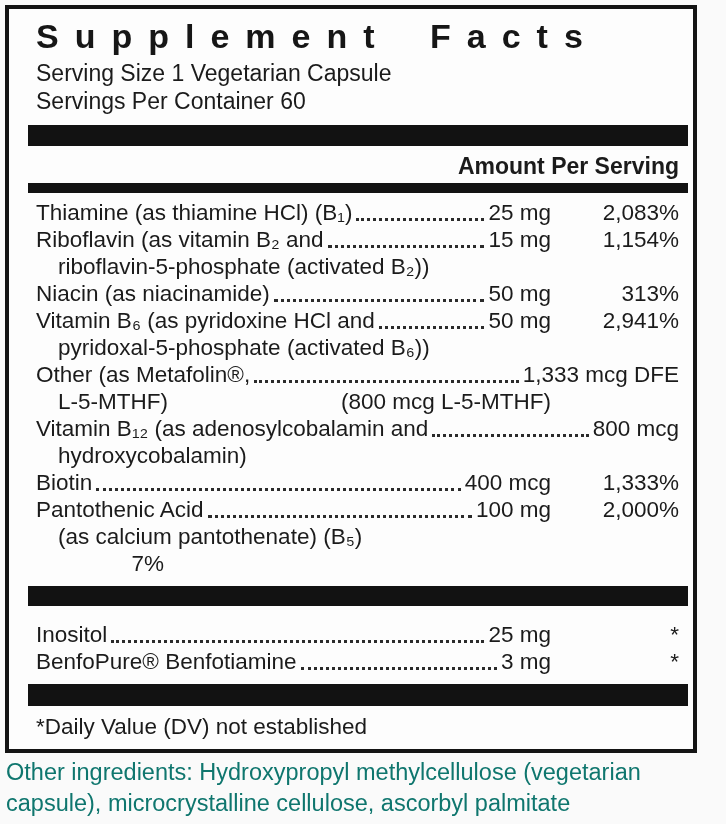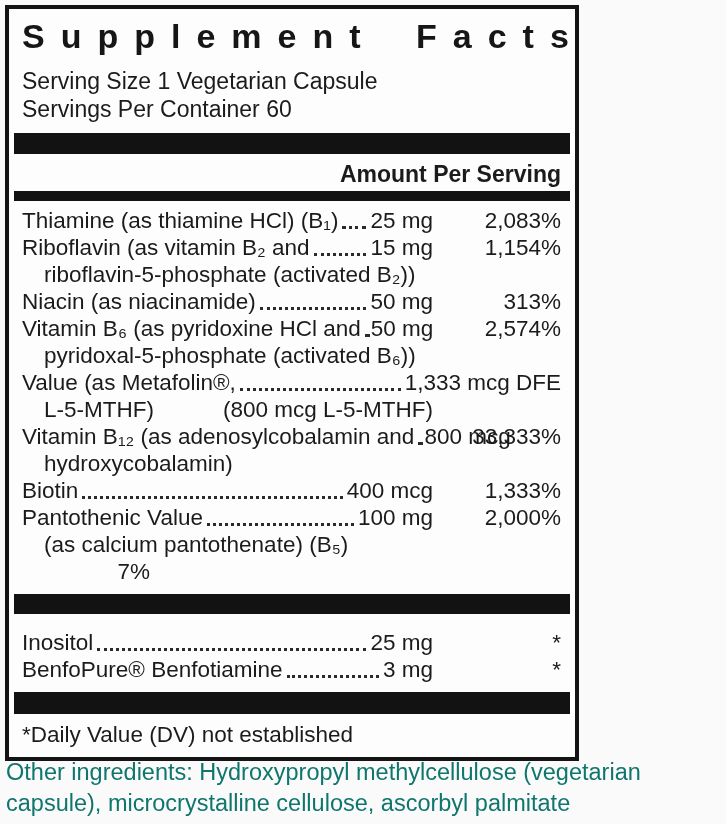--- a/index.html
+++ b/index.html
@@ -6,36 +6,36 @@
   html, body {
     width: 726px; height: 824px;
     background: #fafafa;
     font-family: "Liberation Sans", "DejaVu Sans", sans-serif;
     color: #1b1b1b;
     overflow: hidden;
   }
   .panel {
     position: absolute;
     left: 5px; top: 5px;
-    width: 574px;
+    width: 692px;
     border: 4px solid #141414;
     background: #fdfdfd;
-    padding: 6px 14px 8px 13px;
+    padding: 6px 14px 8px 27px;
   }
   .title {
     margin-top: 2px;
     font-size: 34px;
     font-weight: bold;
     line-height: 38px;
     letter-spacing: 16px;
     word-spacing: 14px;
     color: #161616;
     white-space: nowrap;
   }
-  .serving-block { margin-top: 12px; }
+  .serving-block { margin-top: 4px; }
   .serving-line { font-size: 23px; line-height: 28px; }
   .bar { background: #121212; margin-left: -8px; margin-right: -9px; }
   .bar-1 { margin-top: 10px; height: 21px; }
   .bar-2 { margin-top: 2px; height: 10px; }
   .bar-3 { margin-top: 9px; height: 20px; }
   .bar-4 { margin-top: 9px; height: 22px; }
   .row { display: flex; font-size: 22.5px; line-height: 27px; }
   .row .main { flex: 1; display: flex; min-width: 0; }
   .nm { white-space: nowrap; }
   .leader { flex: 1; position: relative; min-width: 6px; margin: 0 2px; }
@@ -117,71 +117,70 @@
       </div>
       <div class="dv">313%</div>
     </div>
 
     <div class="row">
       <div class="main">
         <span class="nm">Vitamin B₆ (as pyridoxine HCl and</span>
         <span class="leader"></span>
         <span class="amt">50 mg</span>
       </div>
-      <div class="dv">2,574%</div>
+      <div class="dv">2,941%</div>
     </div>
     <div class="row cont">
       <div class="main">
         <span class="nm">pyridoxal-5-phosphate (activated B₆))</span>
       </div>
       <div class="dv"></div>
     </div>
 
     <div class="row">
       <div class="main">
-        <span class="nm">Value (as Metafolin®,</span>
+        <span class="nm">Other (as Metafolin®,</span>
         <span class="leader"></span>
         <span class="amt">1,333 mcg DFE</span>
       </div>
     </div>
     <div class="row cont">
       <div class="main spread">
         <span class="nm">L-5-MTHF)</span>
         <span class="amt">(800 mcg L-5-MTHF)</span>
       </div>
       <div class="dv"></div>
     </div>
 
     <div class="row">
       <div class="main">
         <span class="nm">Vitamin B₁₂ (as adenosylcobalamin and</span>
         <span class="leader"></span>
         <span class="amt">800 mcg</span>
       </div>
-      <div class="dv">33,333%</div>
     </div>
     <div class="row cont">
       <div class="main">
         <span class="nm">hydroxycobalamin)</span>
       </div>
       <div class="dv"></div>
     </div>
 
     <div class="row">
       <div class="main">
         <span class="nm">Biotin</span>
         <span class="leader"></span>
         <span class="amt">400 mcg</span>
       </div>
       <div class="dv">1,333%</div>
     </div>
 
     <div class="row">
       <div class="main">
-        <span class="nm">Pantothenic Value</span>
+        <span class="nm">Pantothenic Acid</span>
         <span class="leader"></span>
         <span class="amt">100 mg</span>
       </div>
       <div class="dv">2,000%</div>
     </div>
     <div class="row cont">
       <div class="main">
         <span class="nm">(as calcium pantothenate) (B₅)</span>
       </div>
       <div class="dv"></div>

